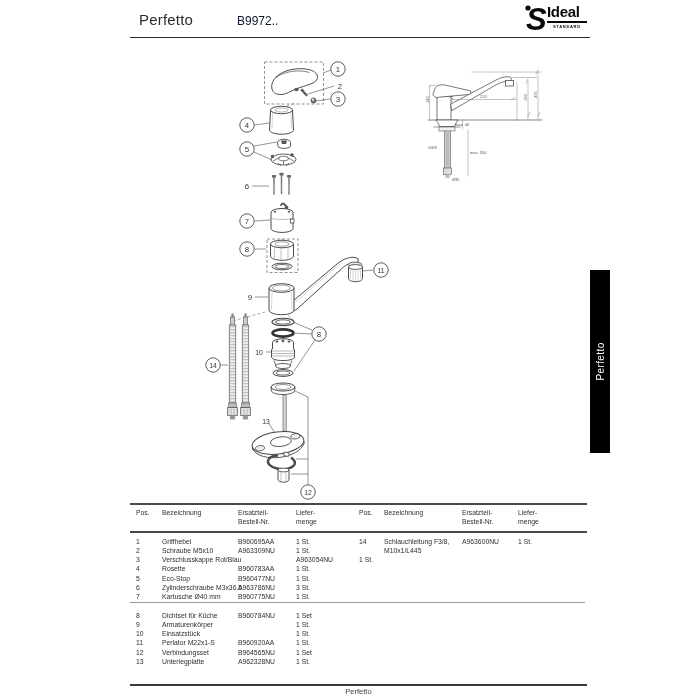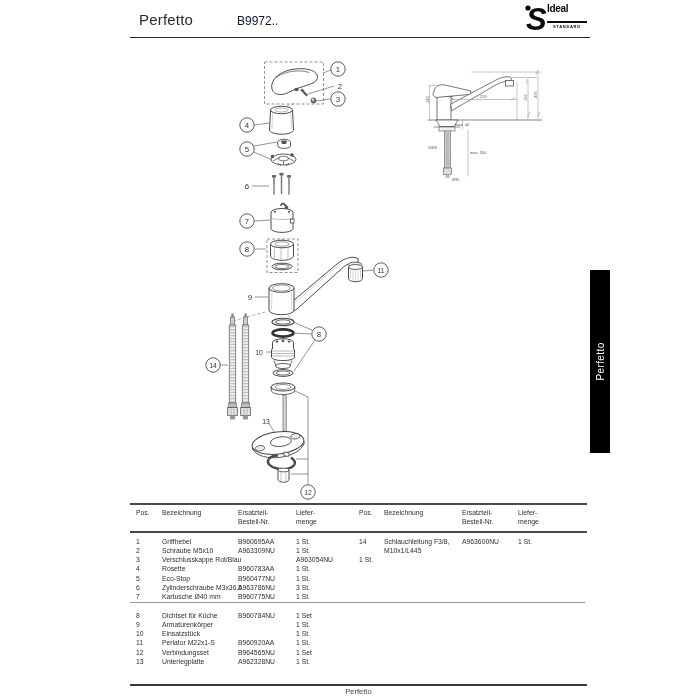--- a/index.html
+++ b/index.html
@@ -8,21 +8,21 @@
     font-family:"Liberation Sans", sans-serif;color:#2e2e2e;overflow:hidden;
   }
   .abs{position:absolute;}
   
   .page-title{left:139px;top:11px;font-size:15px;color:#2b2b2b;letter-spacing:.2px;}
   .model-code{left:237px;top:14px;font-size:12px;color:#0f172a;}
   .header-rule{left:130px;top:36.5px;width:460px;height:1.7px;background:#2a2a2a;}
   
   .logo{left:522px;top:1px;width:66px;height:37px;}
   .logo svg{position:absolute;left:0;top:0;}
-  .logo .brand{position:absolute;left:25px;top:2px;font-size:10px;font-weight:bold;color:#0a0a0a;letter-spacing:-.3px;}
+  .logo .brand{position:absolute;left:25px;top:2px;font-size:15px;font-weight:bold;color:#0a0a0a;letter-spacing:-.3px;}
   .logo .brand-rule{position:absolute;left:25px;top:20px;width:40px;height:2px;background:#0a0a0a;}
   .logo .brand-sub{position:absolute;left:31px;top:22.5px;font-size:4px;font-weight:bold;letter-spacing:.7px;color:#0a0a0a;}
   
   .side-tab{left:590px;top:270px;width:20px;height:183px;background:#000;display:flex;align-items:center;justify-content:center;}
   .side-tab span{transform:rotate(-90deg);white-space:nowrap;color:#fff;font-size:10px;letter-spacing:.4px;}
   
   .tbl-rule{background:#4a4a4a;}
   .tbl-top{left:130px;top:503px;width:457px;height:1.7px;}
   .tbl-hdr-rule{left:130px;top:531px;width:457px;height:1.5px;}
   .tbl-mid{left:130px;top:602px;width:455px;height:1px;background:#999;}

